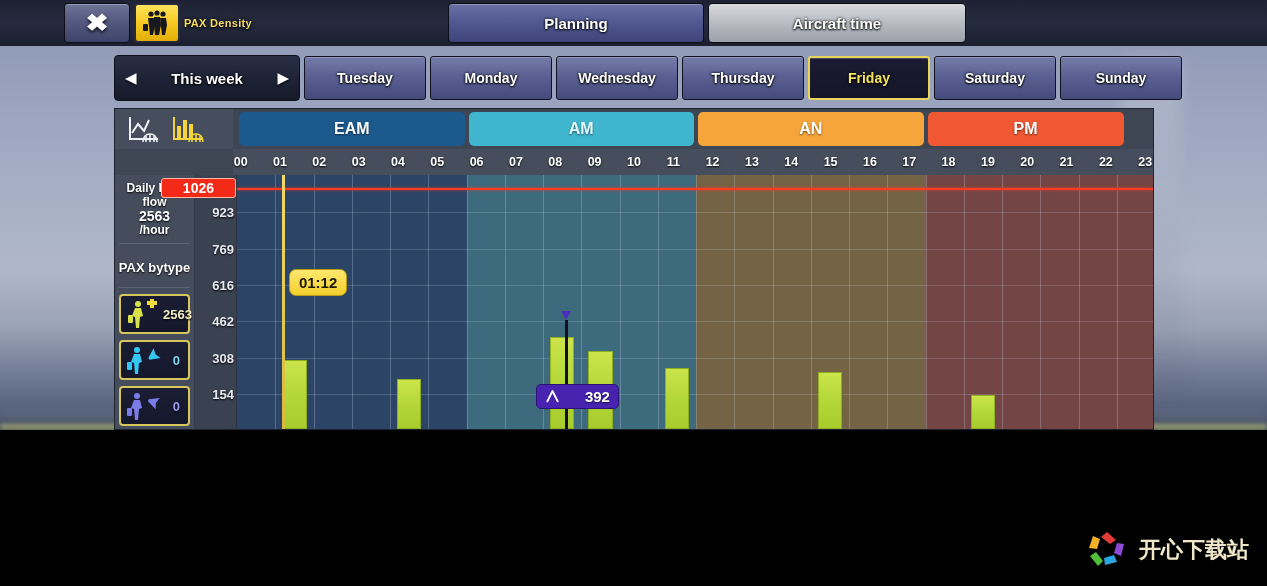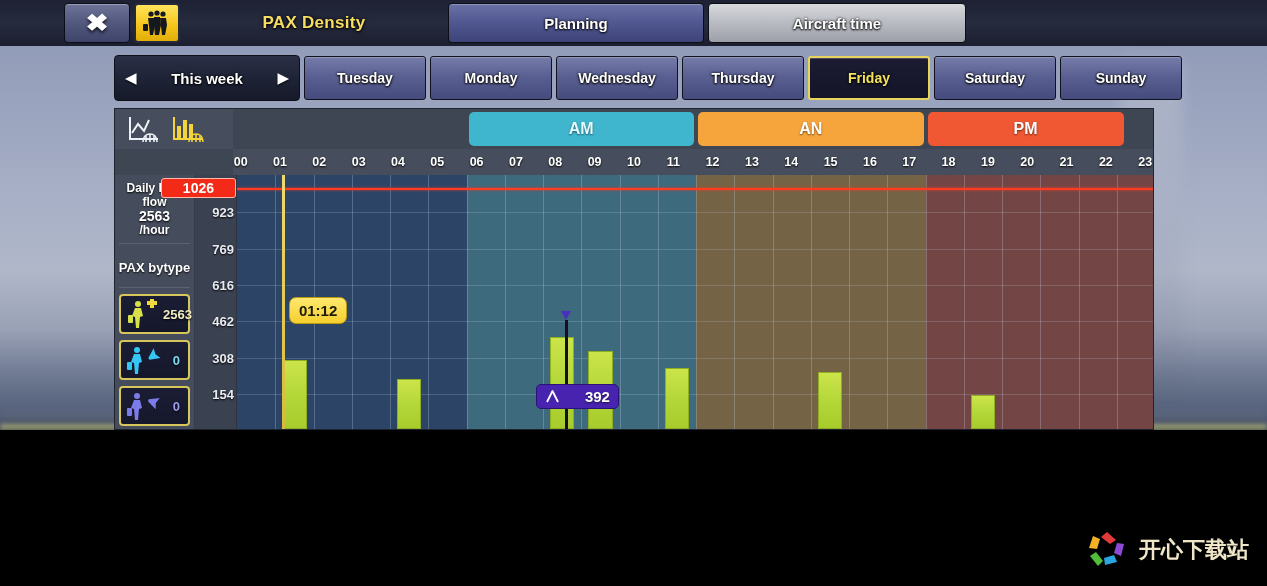--- a/index.html
+++ b/index.html
@@ -75,22 +75,22 @@
     font-size: 24px; line-height: 1; color: #fff;
     transform: scale(1.15,1);
     text-shadow: 0 2px 3px rgba(0,0,0,.8);
   }
   #pax-icon-btn {
     width: 46px; margin-left: 4px;
     background: linear-gradient(180deg,#ffe45c,#f5c61e 55%,#e2ae08);
     border: 2px solid #262a3c;
   }
   #title {
-    width: 260px; margin-left: 4px; text-align: center;
-    color: #f6dd63; font-size: 17px; font-weight: bold; letter-spacing: .3px;
+    width: 260px; margin-left: 4px; text-align: left;
+    color: #f6dd63; font-size: 11px; font-weight: bold; letter-spacing: .3px;
     text-shadow: 0 1px 2px #000, 0 0 4px rgba(0,0,0,.9);
   }
   #tab-planning {
     width: 256px; margin-left: 4px;
     background: linear-gradient(180deg,#6a71a4,#515892 48%,#3e4478);
     box-shadow: inset 0 1px 0 rgba(255,255,255,.25);
   }
   #tab-aircraft {
     width: 258px; margin-left: 4px;
     background: linear-gradient(180deg,#d7d9dd,#b9bcc3 48%,#9da0a9);
@@ -369,20 +369,23 @@
         <rect x="18" y="10" width="4" height="15"></rect>
       </g>
       <g stroke="#f3d43a" stroke-width="1.6" fill="none">
         <path d="M18 28c0-5 3-8 7-8s7 3 7 8"></path>
         <path d="M21 28v-6M25 28v-8M29 28v-6"></path>
       </g>
     </svg>
   </div>
 
   <div id="period-row">
+    <div class="period" id="period-0" style="left: 124px; width: 225.5px; background: rgb(28, 90, 142);">
+        <span>EAM</span>
+      </div>
     <div class="period" id="period-1" style="left: 353.5px; width: 225.5px; background: rgb(63, 182, 206); color: rgb(230, 251, 255);">
         <span>AM</span>
       </div>
     <div class="period" id="period-2" style="left: 583px; width: 225.5px; background: rgb(245, 165, 60);">
         <span>AN</span>
       </div>
     <div class="period" id="period-3" style="left: 812.5px; width: 196px; background: rgb(239, 88, 51);">
         <span>PM</span>
       </div>
   </div>
@@ -516,21 +519,21 @@
       <div class="hline" style="top: 219.496px;"></div>
       <div class="bar" style="left: 45.135px; width: 24.48px; height: 68.7407px;"></div>
       <div class="bar" style="left: 159.885px; width: 24.48px; height: 50.4889px;"></div>
       <div class="bar" style="left: 312.885px; width: 24.48px; height: 92.4444px;"></div>
       <div class="bar" style="left: 351.135px; width: 24.48px; height: 78.2222px;"></div>
       <div class="bar" style="left: 427.635px; width: 24.48px; height: 60.6815px;"></div>
       <div class="bar" style="left: 580.635px; width: 24.48px; height: 56.8889px;"></div>
       <div class="bar" style="left: 733.635px; width: 24.48px; height: 34.3704px;"></div>
     </div>
 
-  <div id="cursor-chip" style="left: 173.9px; top: 160px; margin-top: 28px;">01:12</div>
+  <div id="cursor-chip" style="left: 173.9px; top: 160px;">01:12</div>
 
   <div id="flight-chip" style="left: 420.95px; top: 274.593px;">
     <svg width="15" height="15" viewBox="0 0 15 15">
       <path d="M2 13L7.5 2 13 13" stroke="#fff" stroke-width="1.8" fill="none" stroke-linejoin="round"></path>
     </svg>
     <span>392</span>
   </div>
 </div>
 
 <div id="watermark">

